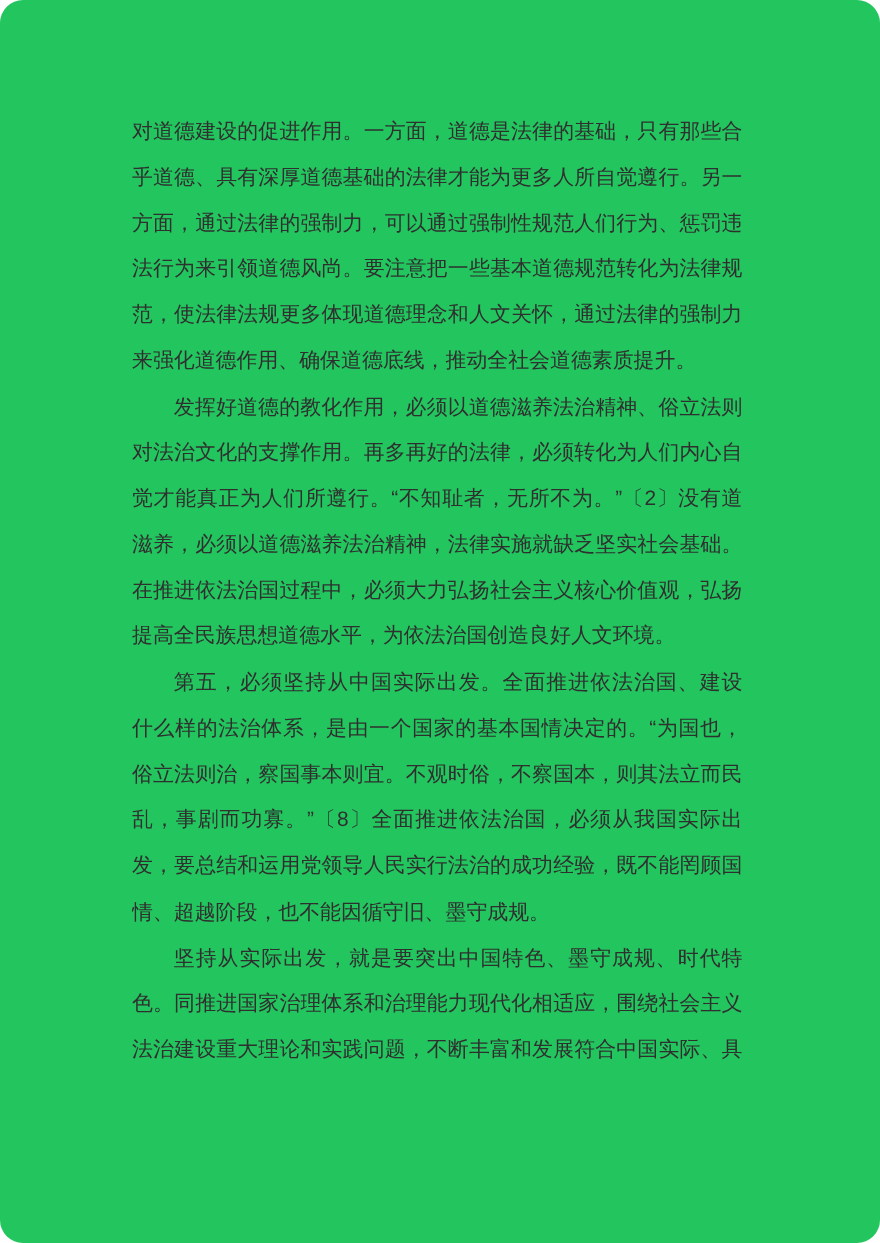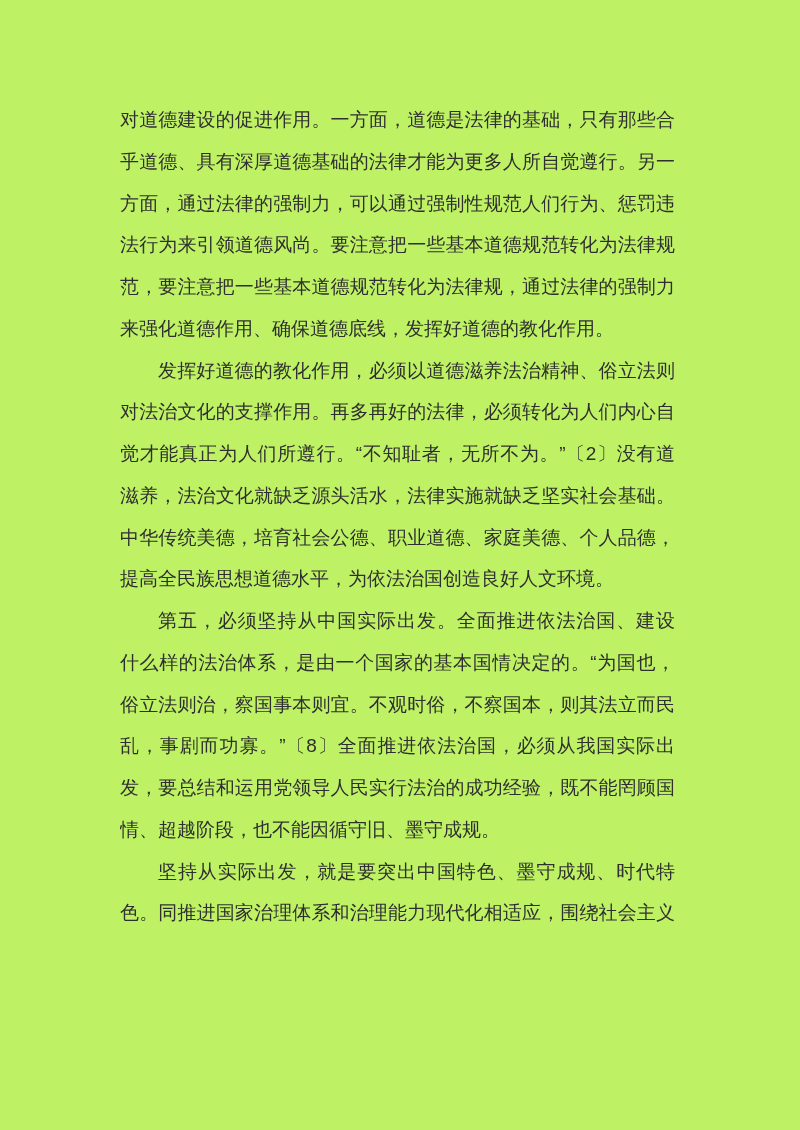--- a/index.html
+++ b/index.html
@@ -4,22 +4,23 @@
 <style>
   html, body {
     margin: 0;
     padding: 0;
     background: #ffffff;
   }
   .page {
     position: relative;
     width: 800px;
     height: 1130px;
-    background: #bef264;
+    background: #22c55e;
     overflow: hidden;
+    border-radius: 21px;
   }
   .text-block {
     position: absolute;
     left: 120px;
     top: 99px;
     width: 555px;
     font-family: "Liberation Sans", sans-serif;
     font-size: 19px;
     font-weight: 500;
     color: #2f2f2f;
@@ -47,37 +48,38 @@
 </head>
 <body style="background: rgb(255, 255, 255);">
 
 <div class="page">
   <div class="text-block" id="text-block" style="color: rgb(47, 47, 47);">
       <div class="paragraph">
         <div class="line fill">对道德建设的促进作用。一方面，道德是法律的基础，只有那些合</div>
         <div class="line fill">乎道德、具有深厚道德基础的法律才能为更多人所自觉遵行。另一</div>
         <div class="line fill">方面，通过法律的强制力，可以通过强制性规范人们行为、惩罚违</div>
         <div class="line fill">法行为来引领道德风尚。要注意把一些基本道德规范转化为法律规</div>
-        <div class="line fill">范，要注意把一些基本道德规范转化为法律规，通过法律的强制力</div>
-        <div class="line">来强化道德作用、确保道德底线，发挥好道德的教化作用。</div>
+        <div class="line fill">范，使法律法规更多体现道德理念和人文关怀，通过法律的强制力</div>
+        <div class="line">来强化道德作用、确保道德底线，推动全社会道德素质提升。</div>
       </div>
       <div class="paragraph">
         <div class="line fill indent">发挥好道德的教化作用，必须以道德滋养法治精神、俗立法则治</div>
         <div class="line fill">对法治文化的支撑作用。再多再好的法律，必须转化为人们内心自</div>
         <div class="line fill">觉才能真正为人们所遵行。“不知耻者，无所不为。”〔2〕没有道德</div>
-        <div class="line fill">滋养，法治文化就缺乏源头活水，法律实施就缺乏坚实社会基础。</div>
-        <div class="line fill">中华传统美德，培育社会公德、职业道德、家庭美德、个人品德，</div>
+        <div class="line fill">滋养，必须以道德滋养法治精神，法律实施就缺乏坚实社会基础。</div>
+        <div class="line fill">在推进依法治国过程中，必须大力弘扬社会主义核心价值观，弘扬</div>
         <div class="line">提高全民族思想道德水平，为依法治国创造良好人文环境。</div>
       </div>
       <div class="paragraph">
         <div class="line fill indent">第五，必须坚持从中国实际出发。全面推进依法治国、建设</div>
         <div class="line fill">什么样的法治体系，是由一个国家的基本国情决定的。“为国也，观</div>
         <div class="line fill">俗立法则治，察国事本则宜。不观时俗，不察国本，则其法立而民</div>
         <div class="line fill">乱，事剧而功寡。”〔8〕全面推进依法治国，必须从我国实际出</div>
         <div class="line fill">发，要总结和运用党领导人民实行法治的成功经验，既不能罔顾国</div>
         <div class="line">情、超越阶段，也不能因循守旧、墨守成规。</div>
       </div>
       <div class="paragraph">
         <div class="line fill indent">坚持从实际出发，就是要突出中国特色、墨守成规、时代特</div>
         <div class="line fill">色。同推进国家治理体系和治理能力现代化相适应，围绕社会主义</div>
+        <div class="line fill">法治建设重大理论和实践问题，不断丰富和发展符合中国实际、具</div>
       </div>
     </div>
 </div>
 
 </body></html>

